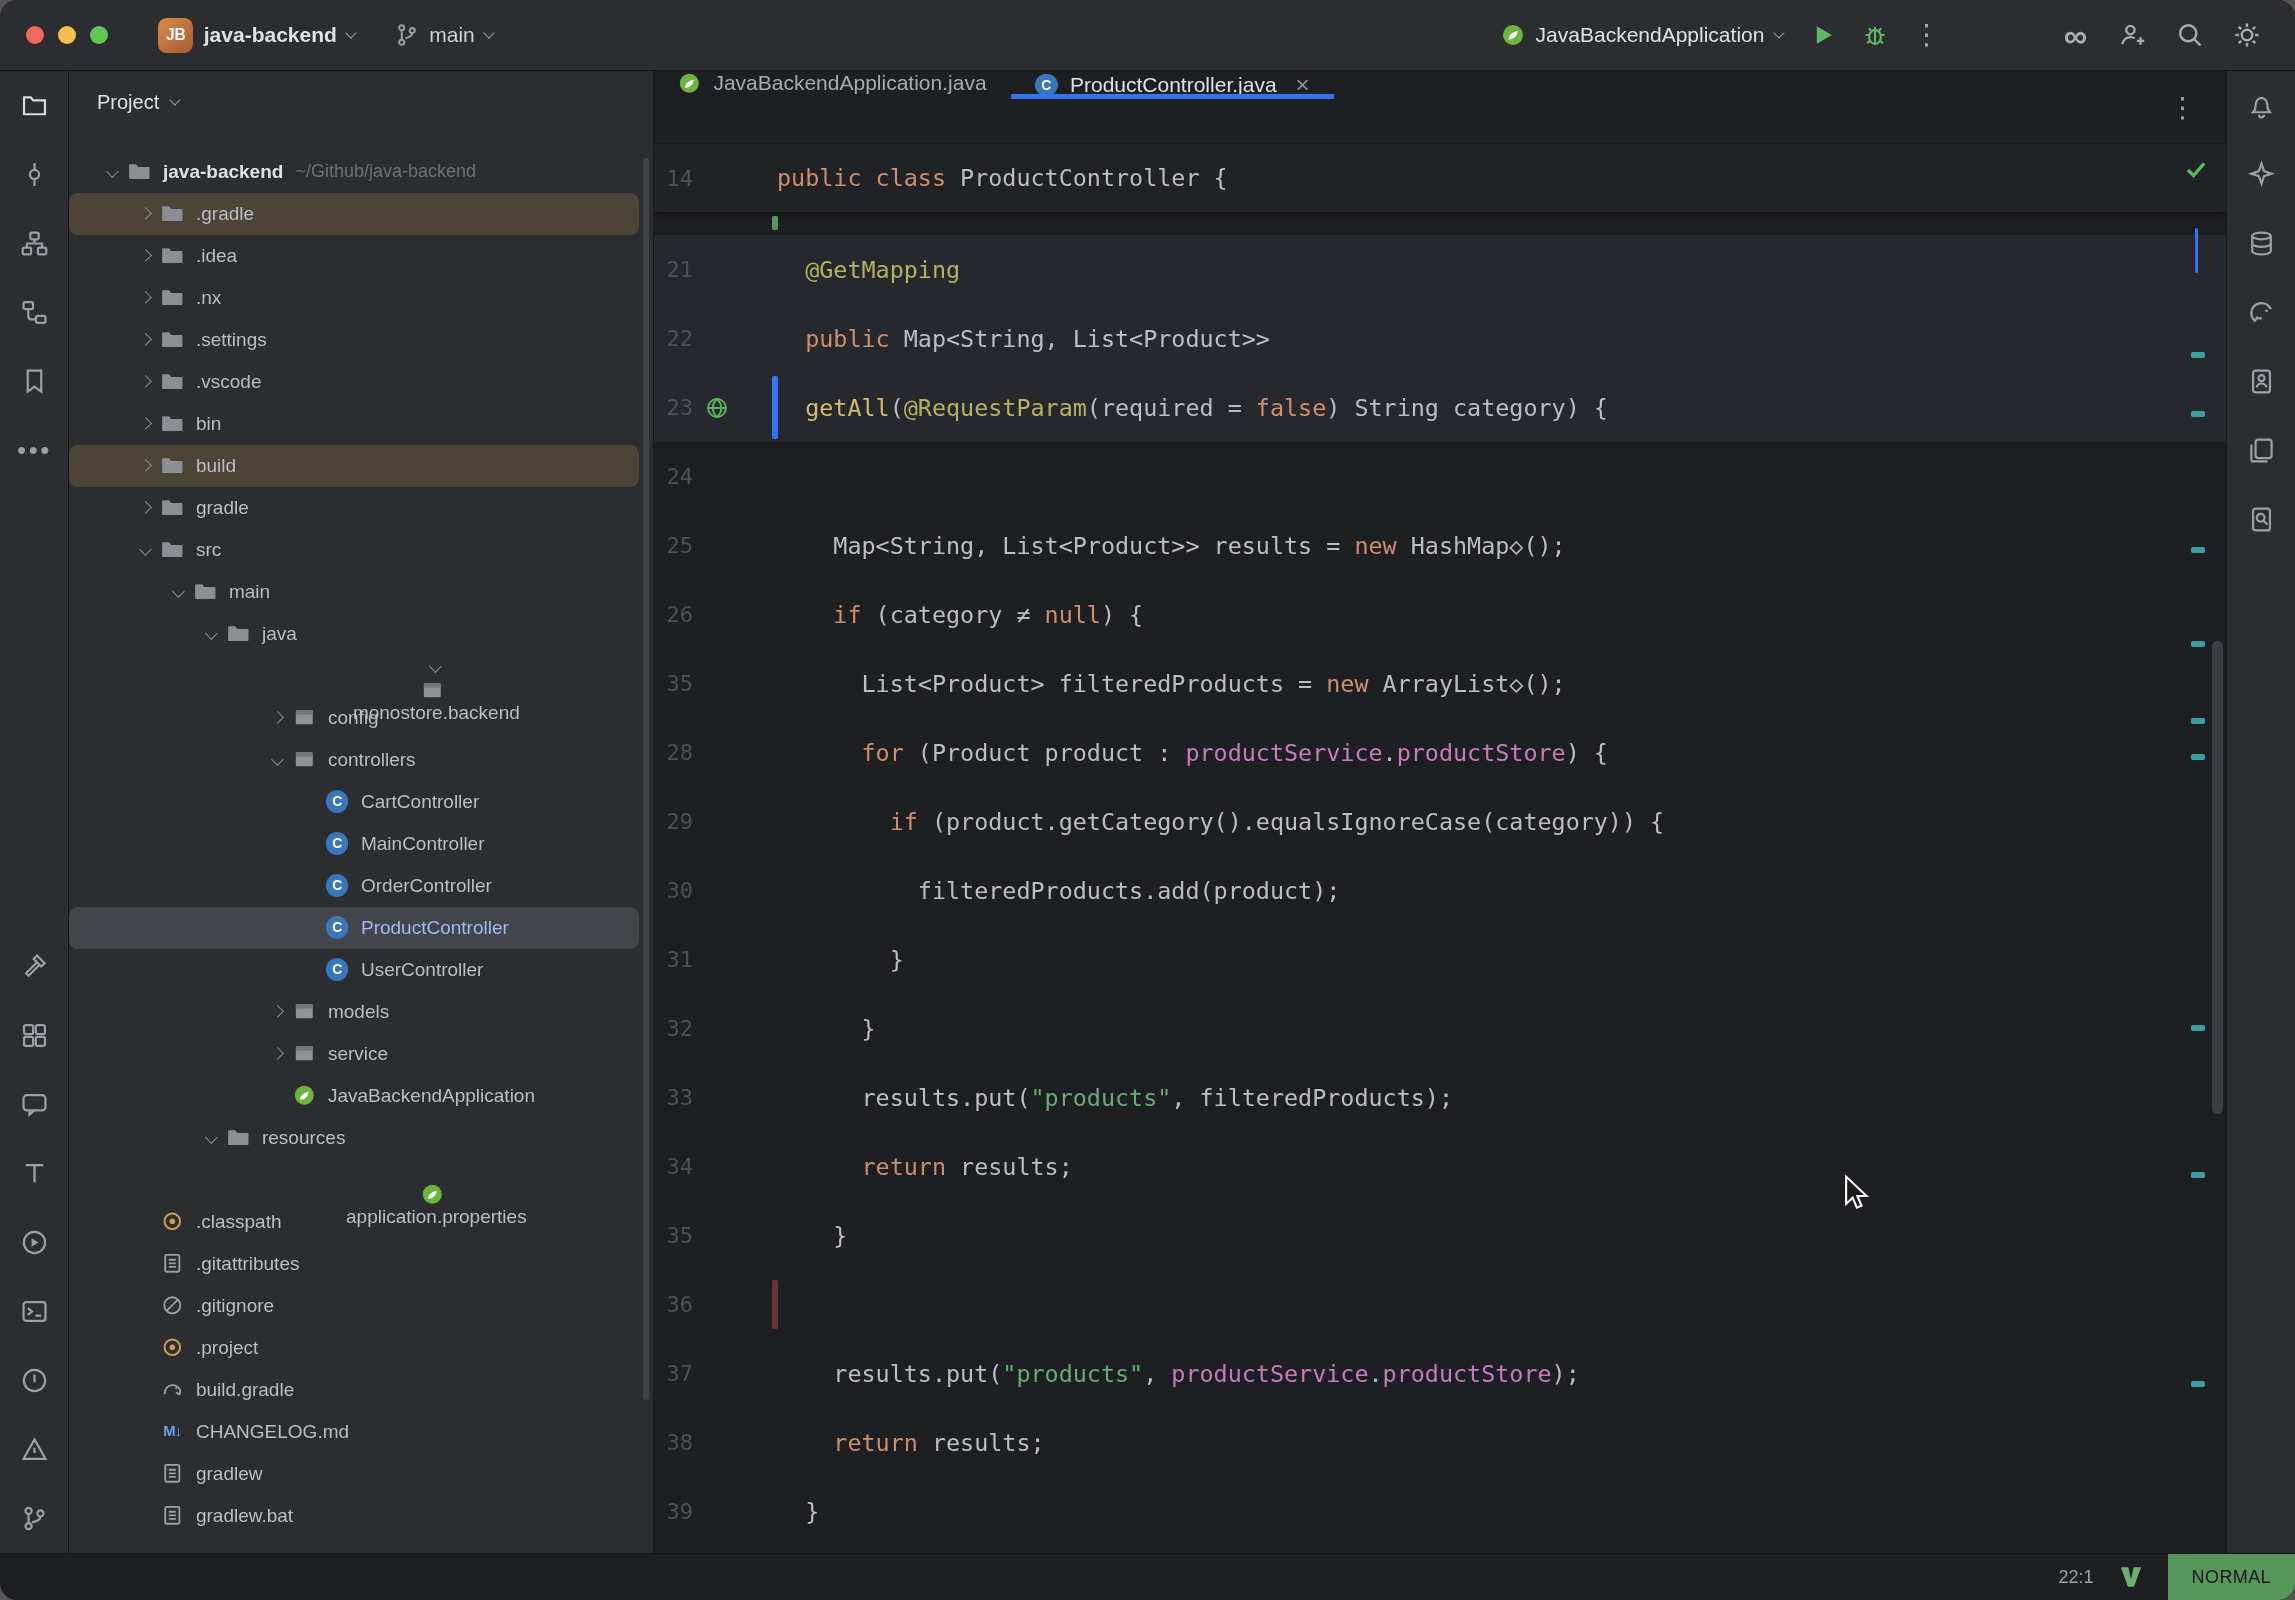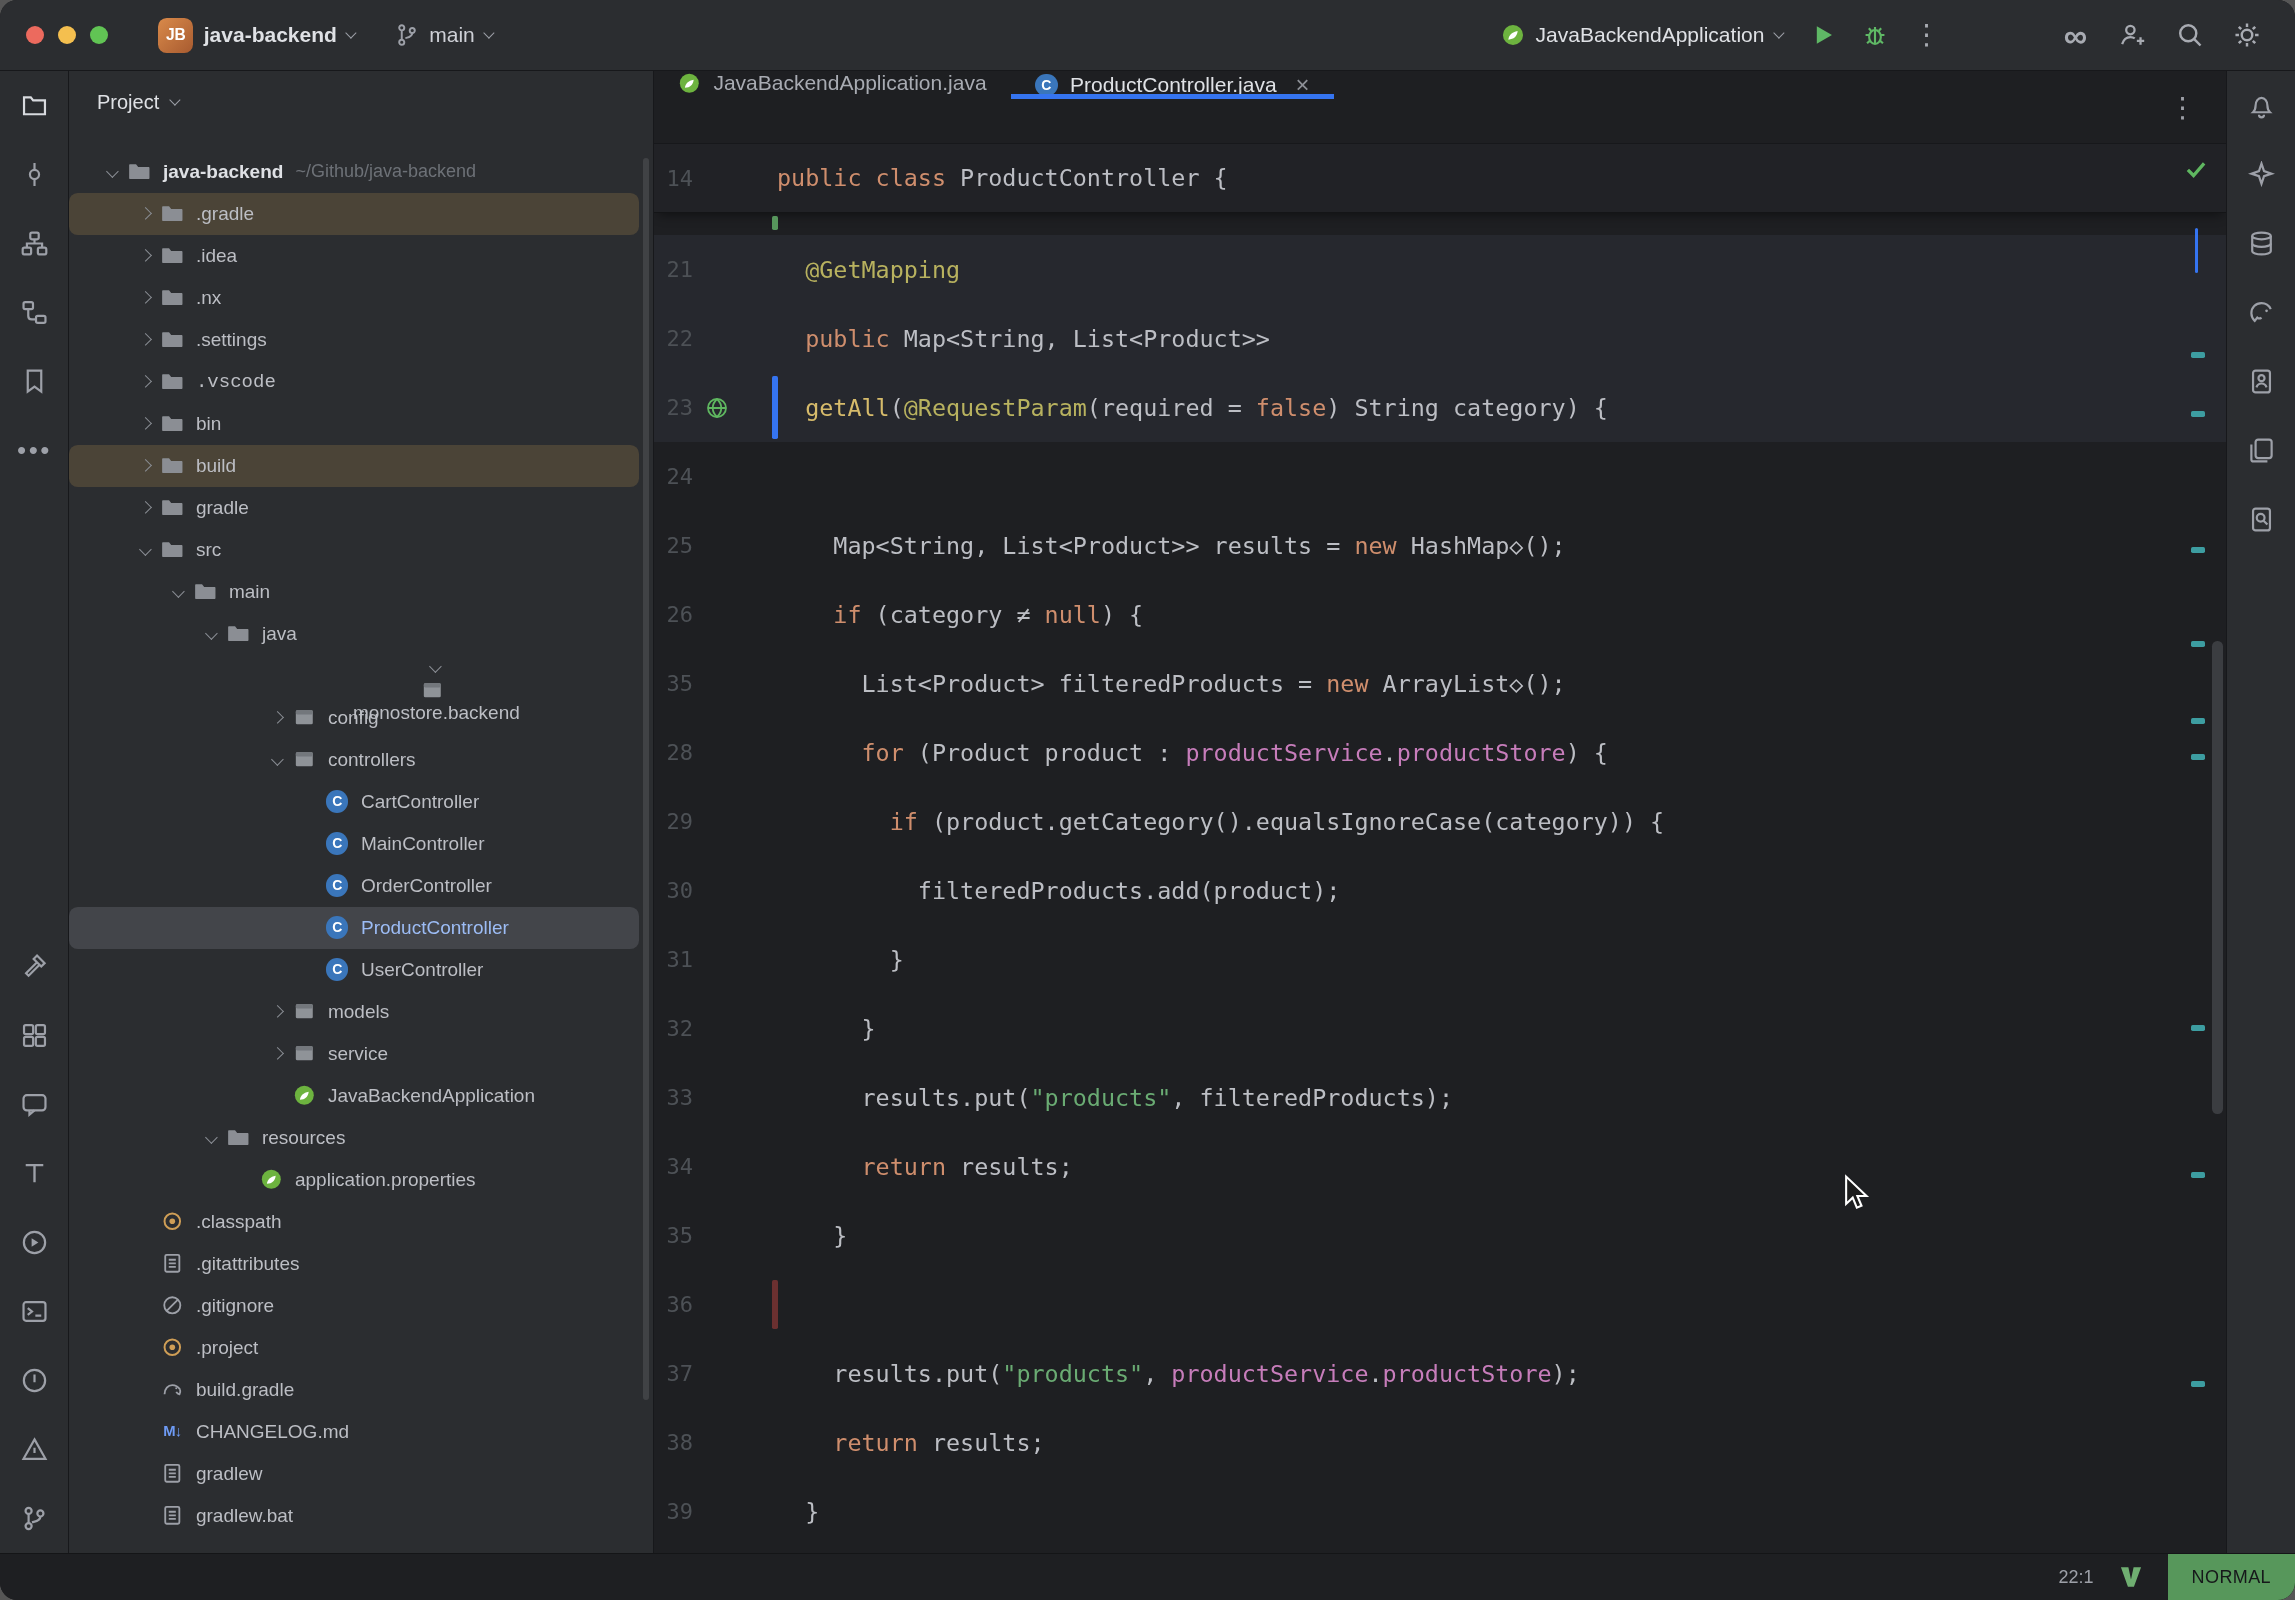--- a/index.html
+++ b/index.html
@@ -313,21 +313,21 @@
           </div>
           <div class="trow" style="padding-left: 64px;">
             <span class="tc right"></span>
             <span class="ticon">
               <svg viewBox="0 0 16 16">
                 <path d="M1.5 3h4.2l1.5 1.9h7.3c.4 0 .7.3.7.7v7.2c0 .4-.3.7-.7.7H1.5c-.4 0-.7-.3-.7-.7V3.7c0-.4.3-.7.7-.7z" fill="#8b8e94"></path>
               </svg>
             </span>
             <span class="lbl">.settings</span>
           </div>
-          <div class="trow" style="padding-left: 64px; font-family: Liberation Mono, monospace;">
+          <div class="trow" style="padding-left: 64px;">
             <span class="tc right"></span>
             <span class="ticon">
               <svg viewBox="0 0 16 16">
                 <path d="M1.5 3h4.2l1.5 1.9h7.3c.4 0 .7.3.7.7v7.2c0 .4-.3.7-.7.7H1.5c-.4 0-.7-.3-.7-.7V3.7c0-.4.3-.7.7-.7z" fill="#8b8e94"></path>
               </svg>
             </span>
             <span class="lbl">.vscode</span>
           </div>
           <div class="trow" style="padding-left: 64px;">
             <span class="tc right"></span>
@@ -480,21 +480,21 @@
           </div>
           <div class="trow" style="padding-left: 130px;">
             <span class="tc down"></span>
             <span class="ticon">
               <svg viewBox="0 0 16 16">
                 <path d="M1.5 3h4.2l1.5 1.9h7.3c.4 0 .7.3.7.7v7.2c0 .4-.3.7-.7.7H1.5c-.4 0-.7-.3-.7-.7V3.7c0-.4.3-.7.7-.7z" fill="#8b8e94"></path>
               </svg>
             </span>
             <span class="lbl">resources</span>
           </div>
-          <div class="trow" style="padding-left: 163px;">
+          <div class="trow" style="padding-left: 163px; flex-direction: column;">
             <span class="tc"></span>
             <span class="ticon">
               <svg viewBox="0 0 16 16">
                 <circle cx="8" cy="8" r="6.7" fill="#6db33f"></circle>
                 <path d="M4.9 11.1c.3-2.9 2.4-5 6.2-5.7-.4 3.6-2.5 5.5-6.2 5.7z" fill="#fff"></path>
               </svg>
             </span>
             <span class="lbl">application.properties</span>
           </div>
           <div class="trow" style="padding-left: 64px;">

